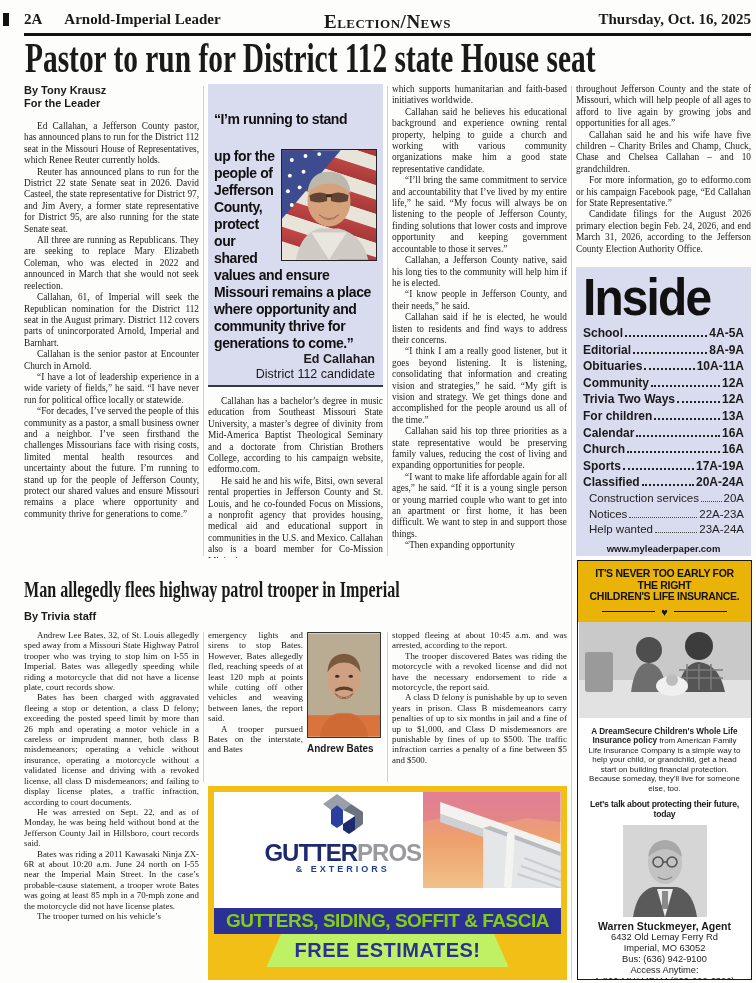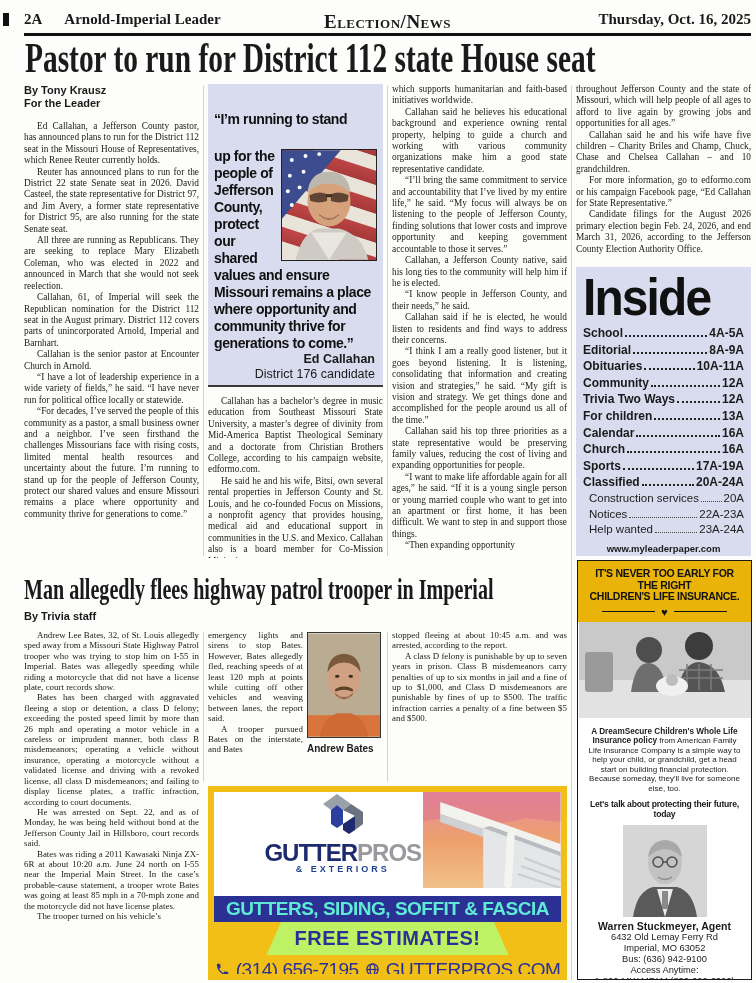--- a/index.html
+++ b/index.html
@@ -41,40 +41,40 @@
   .inside { position:absolute; left:576px; top:267px; width:175px; height:289px; background:#d9dbee;
     font-family:"Liberation Sans", sans-serif; padding:2px 7px 4px; overflow:hidden; }
   .inside-title { font-weight:bold; font-size:52px; line-height:56px; letter-spacing:-2px; color:#111;
     transform:scaleX(.92); transform-origin:0 50%; }
   .in-row { display:flex; align-items:baseline; font-weight:bold; font-size:12px; line-height:16.6px; }
   .in-row .dots { flex:1; border-bottom:2px dotted #222; margin:0 2px 3px; min-width:6px; }
   .in-row.sub { font-weight:normal; font-size:11.5px; line-height:15.6px; padding-left:6px; color:#222; }
   .in-row.sub .dots { border-bottom:1.5px dotted #444; }
   .in-url { text-align:center; font-weight:bold; font-size:9.5px; margin-top:5px; }
   
-  .h2-main { position:absolute; left:24px; top:573px; font-weight:bold; font-size:30px; line-height:32px; white-space:nowrap; }
+  .h2-main { position:absolute; left:24px; top:573px; font-weight:bold; font-size:24px; line-height:32px; white-space:nowrap; }
   .a2-byline { position:absolute; left:24px; top:610px; }
   .a2cols { position:absolute; left:24px; top:630px; width:543px; height:350px;
     display:grid; grid-template-columns:175px 175px 175px; column-gap:9px; }
   .a2cols p { font-size:8.9px; line-height:10.4px; text-align:justify; text-indent:13px; }
   .a2cols p.noindent { text-indent:0; }
   .a2c2, .a2c3 { height:152px; overflow:hidden; }
   .mug-float { float:right; width:76px; margin:2px 0 2px 4px; font-family:"Liberation Sans", sans-serif; }
   .mug-float svg { border:1px solid #333; display:block; }
   .mug-cap { font-weight:bold; font-size:10px; line-height:13px; }
   
   .gp-ad { position:absolute; left:208px; top:786px; width:359px; height:194px;
     border:6px solid #f2bf17; background:#fff; font-family:"Liberation Sans", sans-serif; overflow:hidden; z-index:5; }
-  .gp-top { display:flex; height:104px;margin-left:48px; }
+  .gp-top { display:flex; height:116px;margin-left:48px; }
   .gp-logo { width:54%; text-align:center; padding-top:2px; }
   .gp-word { font-weight:bold; font-size:24px; letter-spacing:-1px; line-height:22px; }
   .gp-word .g1 { color:#1d2a6e; } .gp-word .g2 { color:#9a9a9e; }
   .gp-sub { color:#1d3f8f; font-weight:bold; font-size:9px; letter-spacing:3px; }
   .gp-house { flex:1; }
-  .gp-banner { background:#2b3095; color:#5eead4; text-align:center; font-weight:bold; font-size:19px; line-height:26px; letter-spacing:-.5px; }
+  .gp-banner { background:#2b3095; color:#84cc16; text-align:center; font-weight:bold; font-size:19px; line-height:26px; letter-spacing:-.5px; }
   .gp-free { background:#f2bf17; text-align:center; }
   .gp-free-inner { display:inline-block; background:#bef264; color:#2b3095; font-weight:bold; font-size:20px; line-height:25px;
     padding:4px 28px; clip-path:polygon(6% 0,94% 0,100% 100%,0 100%); letter-spacing:.5px; }
   .gp-contact { background:#f2bf17; color:#2b3095; font-weight:normal; font-size:19px; line-height:29px;
     display:flex; justify-content:center; align-items:center; gap:6px; letter-spacing:-.5px; }
   
   .af-ad { position:absolute; left:577px; top:560px; width:175px; height:420px; background:#fff;
     border:1.5px solid #1a1a1a; font-family:"Liberation Sans", sans-serif; text-align:center; overflow:hidden; }
   .af-head { background:#eab308; padding:7px 6px 5px; }
   .af-head-line { font-weight:bold; font-size:10.5px; line-height:11.5px; letter-spacing:-.3px; color:#111; }
@@ -164,21 +164,21 @@
             <ellipse cx="48" cy="52" rx="22" ry="26" fill="#d6a27c"></ellipse>
             <path d="M26 44 Q28 22 48 22 Q68 22 70 44 Q62 34 48 34 Q34 34 26 44 Z" fill="#bdb8ae"></path>
             <path d="M28 46 Q38 41 46 45 L46 52 Q38 55 29 52 Z" fill="#4a3428" opacity=".85"></path>
             <path d="M50 45 Q58 41 68 46 L67 52 Q58 55 50 52 Z" fill="#4a3428" opacity=".85"></path>
             <rect x="45" y="45" width="6" height="3" fill="#3a2c22"></rect>
             <path d="M38 66 Q48 74 58 66 Q54 71 48 71 Q42 71 38 66 Z" fill="#fff" stroke="#9c6b4e" stroke-width="1"></path>
           </svg><span>up for the people of Jefferson County, protect our shared values and ensure Missouri remains a place where opportunity and community thrive for generations to come.”</span>
         </div>
         <div class="pq-attr">
           <div class="nm">Ed Callahan</div>
-          <div>District 176 candidate</div>
+          <div>District 112 candidate</div>
         </div>
       </div>
       <p>Callahan has a bachelor’s degree in music education from Southeast Missouri State University, a master’s degree of divinity from Mid-America Baptist Theological Seminary and a doctorate from Christian Brothers College, according to his campaign website, edformo.com.</p>
       <p>He said he and his wife, Bitsi, own several rental properties in Jefferson County and St. Louis, and he co-founded Focus on Missions, a nonprofit agency that provides housing, medical aid and educational support in communities in the U.S. and Mexico. Callahan also is a board member for Co-Mission Ministries,</p>
     </div>
 
     <div class="col">
       <p class="noindent">which supports humanitarian and faith-based initiatives worldwide.</p>
       <p>Callahan said he believes his educational background and experience owning rental property, helping to guide a church and working with various community organizations make him a good state representative candidate.</p>
       <p>“I’ll bring the same commitment to service and accountability that I’ve lived by my entire life,” he said. “My focus will always be on listening to the people of Jefferson County, finding solutions that lower costs and improve opportunity and keeping government accountable to those it serves.”</p>
@@ -297,20 +297,21 @@
           <path d="M28 57 Q37 52 46 57 L46 60 Q37 56 28 60 Z" fill="#5c4026"></path>
           <path d="M28 62 Q37 70 46 62 Q43 67 37 67 Q31 67 28 62 Z" fill="#fff" stroke="#8a5c3c" stroke-width="1"></path>
         </svg>
         <span class="mug-cap">Andrew Bates</span>
       </span>
       <p class="noindent">emergency lights and sirens to stop Bates. However, Bates allegedly fled, reaching speeds of at least 120 mph at points while cutting off other vehicles and weaving between lanes, the report said.</p>
       <p>A trooper pursued Bates on the interstate, and Bates</p>
     </div>
     <div class="a2c3">
       <p class="noindent">stopped fleeing at about 10:45 a.m. and was arrested, according to the report.</p>
+      <p>The trooper discovered Bates was riding the motorcycle with a revoked license and did not have the necessary endorsement to ride a motorcycle, the report said.</p>
       <p>A class D felony is punishable by up to seven years in prison. Class B misdemeanors carry penalties of up to six months in jail and a fine of up to $1,000, and Class D misdemeanors are punishable by fines of up to $500. The traffic infraction carries a penalty of a fine between $5 and $500.</p>
     </div>
   </div>
 
   <div class="gp-ad">
     <div class="gp-top">
       <div class="gp-logo">
         <svg width="52" height="44" viewBox="0 0 52 44">
           <polygon points="6,10 20,0 34,10 26,16 20,11 14,16" fill="#9aa0a8"></polygon>
           <polygon points="14,16 20,11 26,16 26,30 20,34 14,30" fill="#2b3fa0"></polygon>

